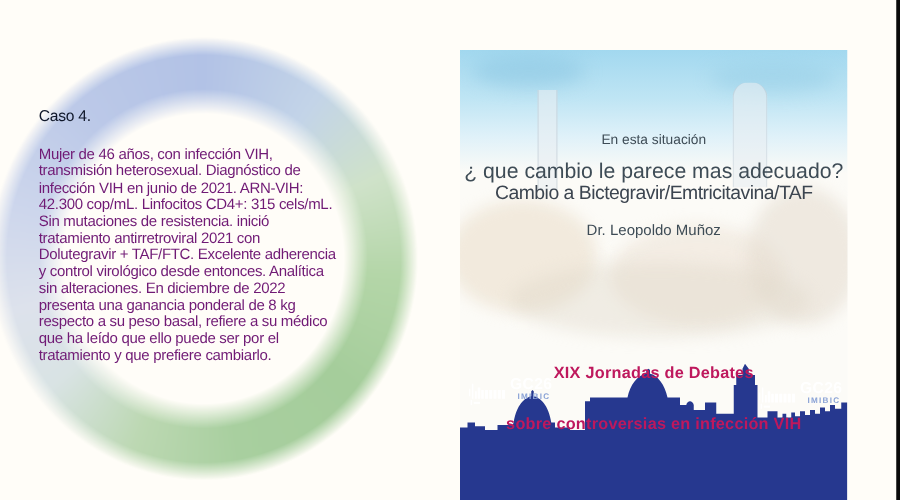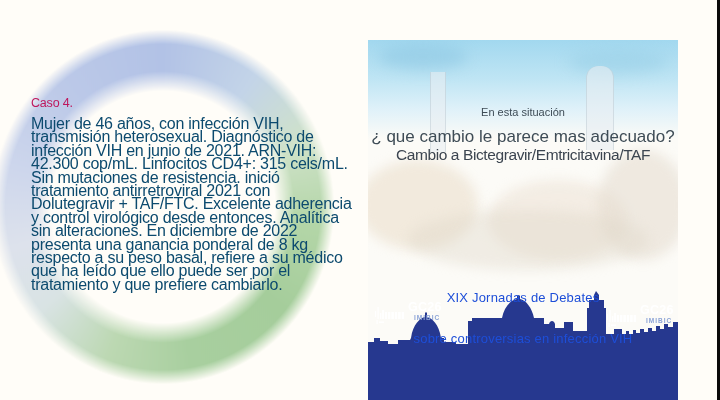--- a/index.html
+++ b/index.html
@@ -16,26 +16,26 @@
       #b2c2e6 0deg, #c3d4e8 35deg, #cfe2c9 65deg,
       #b4d6a8 95deg, #a5cd9b 130deg, #a8cf9f 170deg,
       #bcd8b2 200deg, #d9e3e4 230deg, #dde2ec 255deg,
       #cdd6ec 285deg, #bcc9e8 320deg, #b2c2e6 360deg);
     -webkit-mask:radial-gradient(closest-side, rgba(0,0,0,0) 64%, #000 75%, #000 90%, rgba(0,0,0,0) 98%);
     mask:radial-gradient(closest-side, rgba(0,0,0,0) 64%, #000 75%, #000 90%, rgba(0,0,0,0) 98%);
     filter:blur(2.5px);
   }
   
   .case-title{
-    position:absolute;left:31px;top:96px;
-    font-size:12.5px;color:#be185d;letter-spacing:-0.2px;
+    position:absolute;left:31px;top:86px;
+    font-size:12.5px;color:#0f172a;letter-spacing:-0.2px;
   }
   .case-text{
     position:absolute;left:31px;top:117px;width:250px;
-    font-size:16px;line-height:13.4px;color:#0c4a6e;
+    font-size:12px;line-height:13.4px;color:#701a75;
     letter-spacing:-0.25px;white-space:pre;
   }
   
   .slide{
     position:absolute;left:368px;top:40px;width:310px;height:366px;
     background:#fcfbf7;overflow:hidden;
   }
   .sky{
     position:absolute;left:0;top:0;width:100%;height:150px;
     background:linear-gradient(to bottom,#a2d8ef 0%,#bfe5f4 26%,#dff1f9 46%,rgba(255,255,255,0) 66%);
@@ -53,21 +53,21 @@
   }
   .slide-q1{top:66px;font-size:11px;}
   .slide-q2{top:87px;font-size:17px;}
   .slide-title{top:106px;font-size:15.5px;font-weight:normal;color:#3c4550;letter-spacing:-0.4px;}
   .slide-speaker{top:137px;font-size:12px;}
   .slide-inst{top:158px;font-size:12.5px;}
   
   .skyline{position:absolute;left:0;bottom:0;width:310px;height:118px;}
   .banner-text{
     position:absolute;left:0;width:100%;text-align:center;
-    color:#1d4ed8;font-weight:normal;
+    color:#be185d;font-weight:bold;
   }
   .banner-l1{top:250px;font-size:13px;letter-spacing:0.2px;}
   .banner-l2{top:266px;font-size:13px;letter-spacing:0.2px;margin-top:25px;}
   .logo{position:absolute;display:flex;align-items:flex-start;margin-top:34px;}
   .logo-left{left:7px;top:227px;}
   .logo-right{left:239px;top:230px;}
   .logo svg{margin-top:4px;}
   .logo-txt{margin-left:3px;display:flex;flex-direction:column;line-height:1;}
   .logo-name{color:#ffffff;font-weight:bold;font-size:12.5px;letter-spacing:0.3px;}
   .logo-sub{color:#8ba3d6;font-weight:bold;font-size:6.5px;letter-spacing:1px;margin-top:1px;margin-left:6px;}
@@ -104,20 +104,21 @@
     <div class="sketch-shape tower-sketch" style="left:218px;top:26px;width:26px;height:84px;border-radius:12px 12px 0 0;opacity:0.8;"></div>
     <div class="blob" style="left:-10px;top:120px;width:120px;height:90px;background:rgba(233,220,201,0.55);"></div>
     <div class="blob" style="left:120px;top:140px;width:140px;height:80px;background:rgba(236,224,210,0.5);"></div>
     <div class="blob" style="left:230px;top:110px;width:90px;height:110px;background:rgba(228,219,206,0.55);"></div>
     <div class="blob" style="left:40px;top:170px;width:240px;height:60px;background:rgba(222,214,200,0.4);"></div>
   </div>
 
   <div class="slide-line slide-q1">En esta situación</div>
   <div class="slide-line slide-q2">¿ que cambio le parece mas adecuado?</div>
   <div class="slide-line slide-title">Cambio a Bictegravir/Emtricitavina/TAF</div>
+  <div class="slide-line slide-speaker">Dr. Leopoldo Muñoz</div>
 
   <svg class="skyline" viewBox="0 0 310 118" preserveAspectRatio="none">
     <path fill="#26388f" d="
       M0,118 L0,54 L6,54 L6,50 L12,50 L12,53 L20,53 L20,56 L30,56 L30,52 L38,52
       L42,52 L43,50
       C45,36 52,30 57,29 L57,25 L58,24 L59,25 L59,29
       C64,30 71,36 73,50 L76,50 L76,54 L88,54 L88,56 L100,56
       L100,33 L104,33 L104,30 L110,30 L134,30
       C136,20 142,12 149,11 L149,8 L151,7 L152,8 L152,11
       C158,12 164,20 166,30 L176,30 L176,36 L181,36

